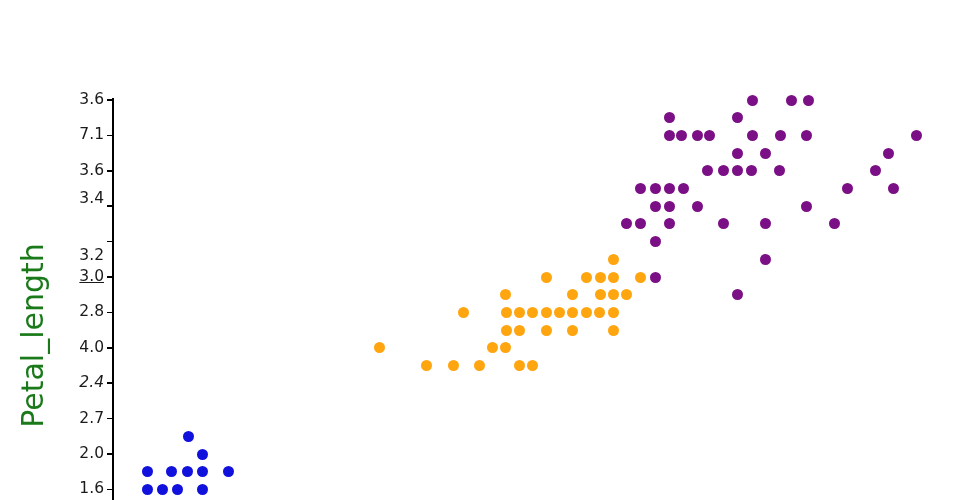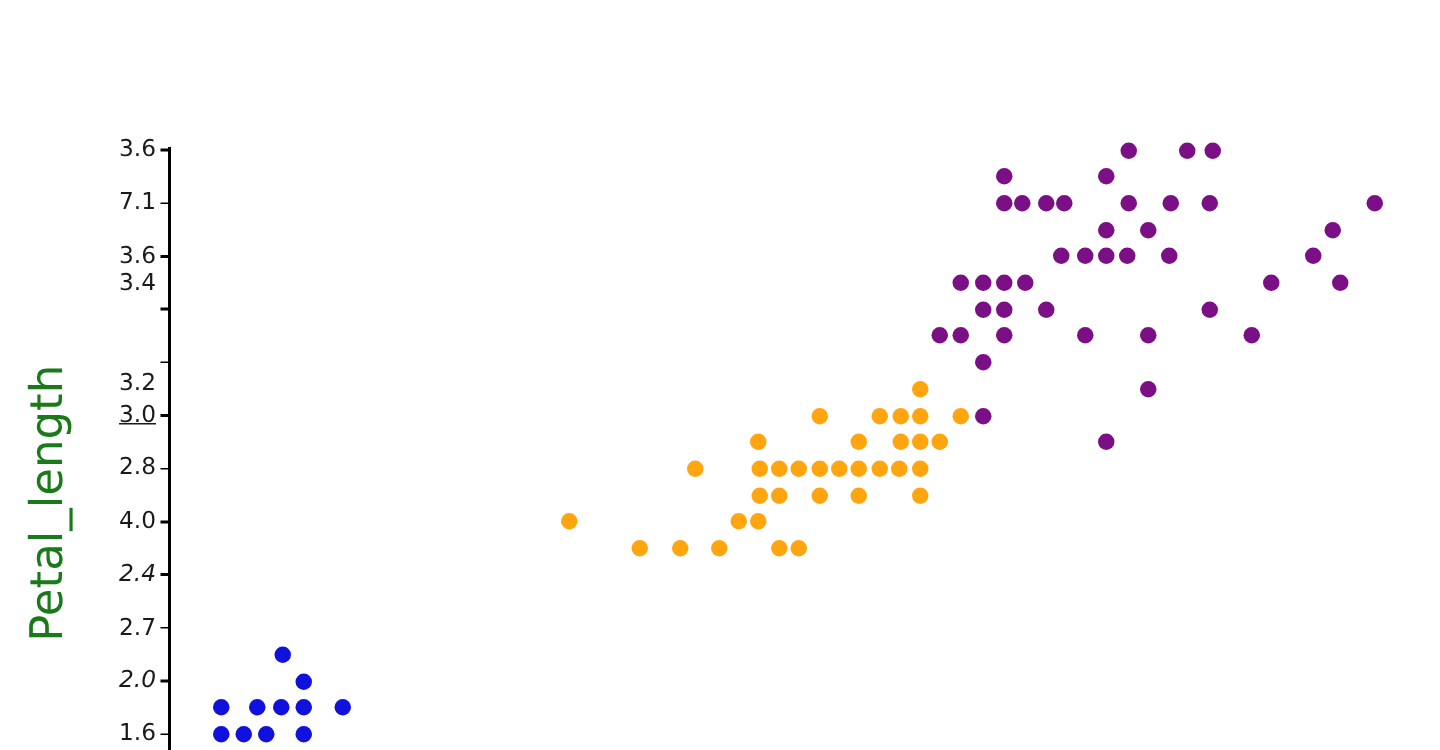--- a/index.html
+++ b/index.html
@@ -95,28 +95,28 @@
 
 
   <div id="ylabel">Petal_length</div>
 
   <div id="y-axis-line"></div>
 
   <div id="y-tick-labels">
       <div class="y-tick-label" style="top: 90px;">3.6</div>
       <div class="y-tick-label" style="top: 125.4px;">7.1</div>
       <div class="y-tick-label" style="top: 160.8px;">3.6</div>
-      <div class="y-tick-label" style="top: 179px;">3.4</div>
+      <div class="y-tick-label" style="top: 189px;">3.4</div>
       <div class="y-tick-label" style="top: 246px;">3.2</div>
       <div class="y-tick-label" style="top: 267px; text-decoration: underline;">3.0</div>
       <div class="y-tick-label" style="top: 302.4px; margin-left: 26px;">2.8</div>
       <div class="y-tick-label" style="top: 337.8px;">4.0</div>
       <div class="y-tick-label" style="top: 373.2px; font-style: italic;">2.4</div>
       <div class="y-tick-label" style="top: 408.6px;">2.7</div>
-      <div class="y-tick-label" style="top: 444px; font-style: italic;">2.0</div>
+      <div class="y-tick-label" style="top: 444px;">2.0</div>
       <div class="y-tick-label" style="top: 479.4px;">1.6</div>
     </div>
 
   <div id="plot-area">
       <div class="pt" title="setosa — 2.1" style="background: rgb(17, 17, 221); left: 69.5px; top: 331.8px;"></div>
       <div class="pt" title="setosa — 2" style="background: rgb(17, 17, 221); left: 83.5px; top: 349.5px;"></div>
       <div class="pt" title="setosa — 1.9" style="background: rgb(17, 17, 221); left: 28.5px; top: 367.2px;"></div>
       <div class="pt" title="setosa — 1.9" style="background: rgb(17, 17, 221); left: 52.5px; top: 367.2px;"></div>
       <div class="pt" title="setosa — 1.9" style="background: rgb(17, 17, 221); left: 68.5px; top: 367.2px;"></div>
       <div class="pt" title="setosa — 1.9" style="background: rgb(17, 17, 221); left: 83.5px; top: 367.2px;"></div>

